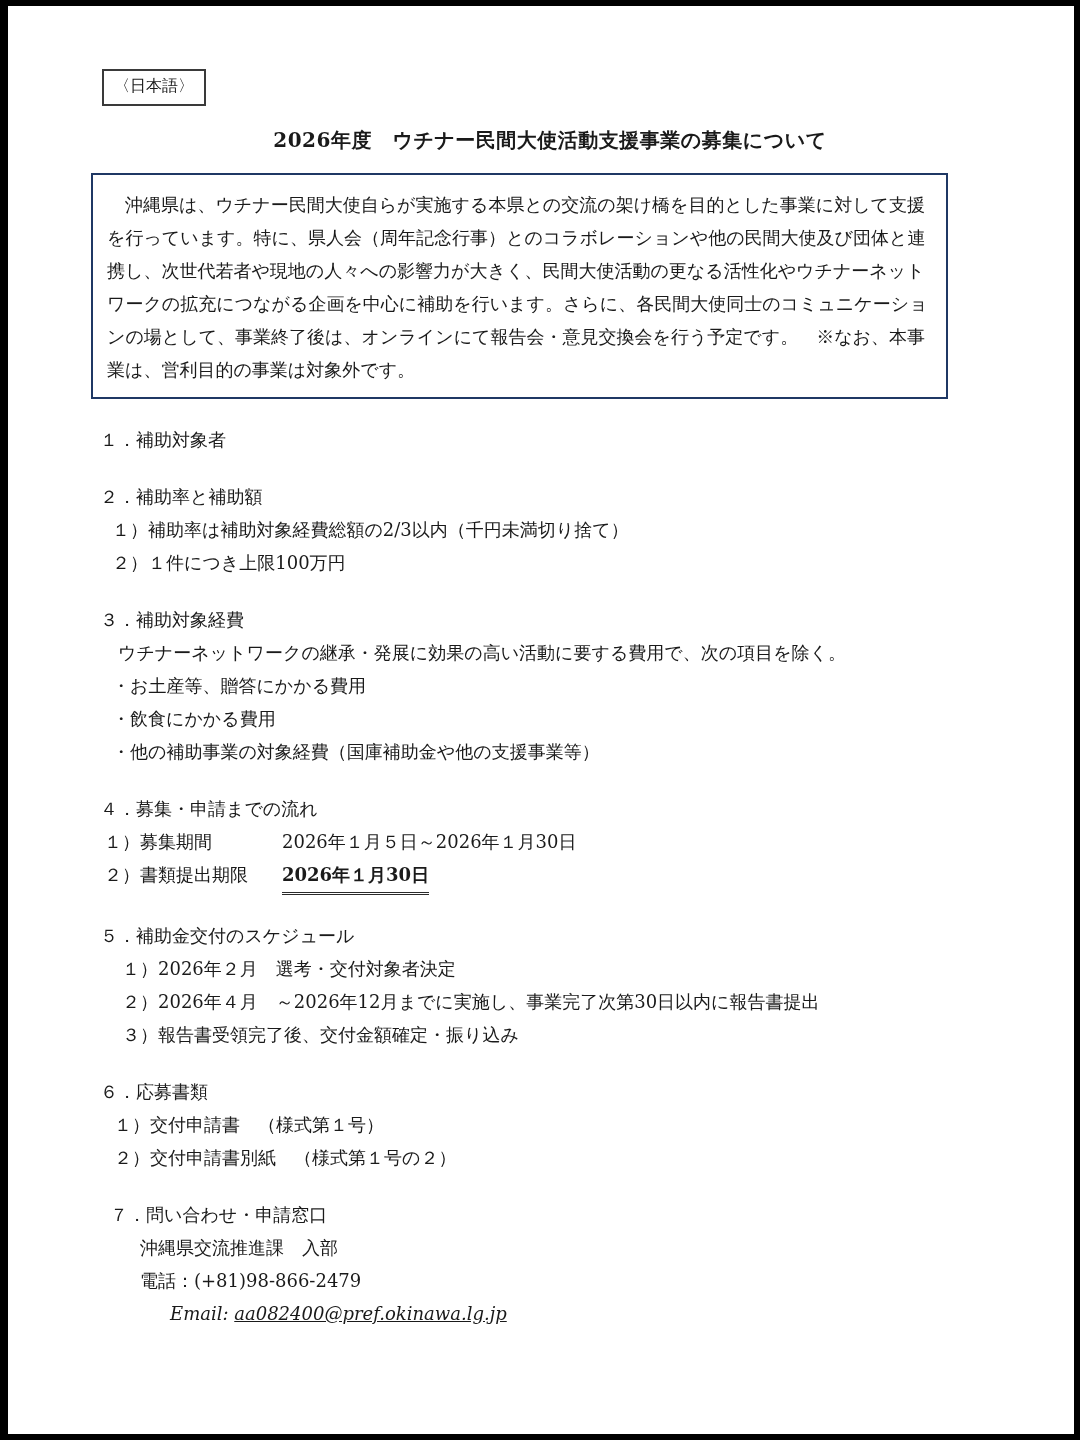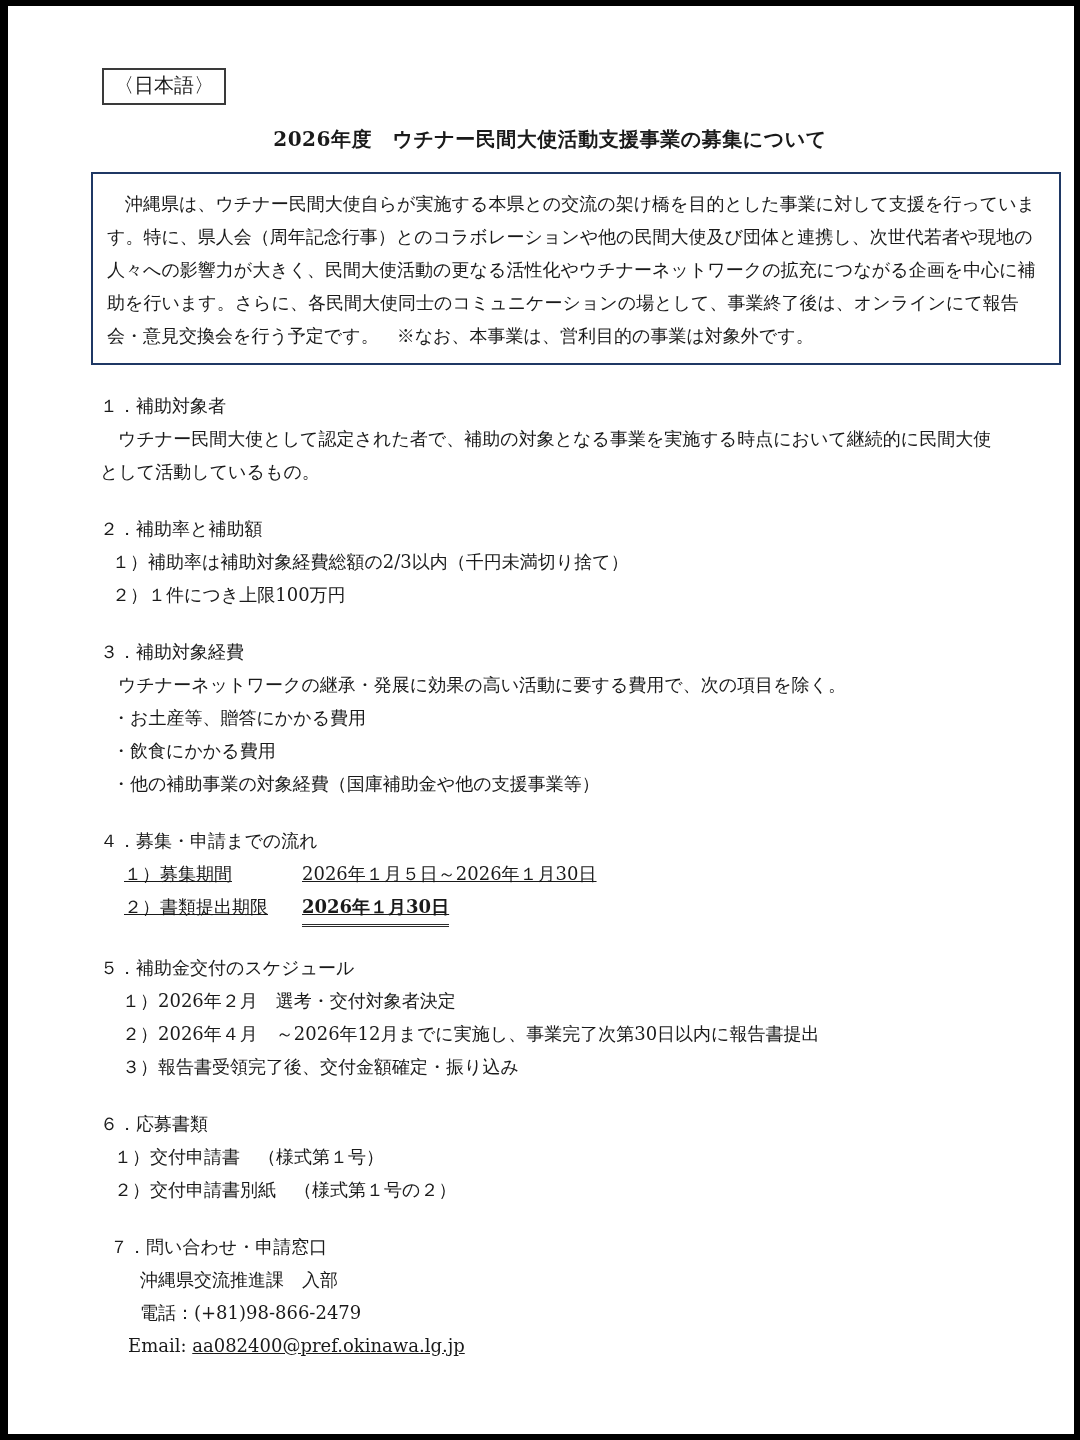--- a/index.html
+++ b/index.html
@@ -17,49 +17,49 @@
     padding:62px 70px 0 92px;
     font-size:18px;
     line-height:33px;
     width:900px;
   }
   p{margin:0;}
   .lang-box{
     display:inline-block;
     border:2px solid #3a3a3a;
     padding:1px 10px 4px 10px;
-    font-size:20px;
+    font-size:16px;
     line-height:28px;
     margin-left:2px;
     background:#fff;
   }
   .doc-title{
     text-align:center;
     font-size:20px;
     margin-top:18px;
     letter-spacing:0.5px;
     font-weight:bold;
   }
   .intro-box{
     box-sizing:border-box;
-    width:970px;
+    width:857px;
     margin-left:-9px;
     margin-top:16px;
     border:2px solid #1f3864;
     padding:13px 14px 11px 14px;
   }
   .sec{margin-top:24px;}
   .sec-head{margin:0;}
   .ind10{margin-left:10px;}
   .ind12{margin-left:12px;}
   .ind14{margin-left:14px;}
   .ind22{margin-left:22px;}
   .ind40{margin-left:40px;}
-  .ind46{margin-left:28px;}
-  .row{display:flex;margin-left:24px;text-decoration:underline;}
+  .ind46{margin-left:70px;font-style:italic;}
+  .row{display:flex;margin-left:4px;}
   .row-label{width:178px;flex:0 0 178px;}
   .deadline{
     font-weight:bold;
     border-bottom:3px double #2b2b2b;
     padding-bottom:1px;
   }
   .email-link{
     color:inherit;
     text-decoration:underline;
     cursor:pointer;
@@ -76,21 +76,20 @@
     </div>
 
     <div class="doc-title">2026年度　ウチナー民間大使活動支援事業の募集について</div>
 
     <div class="intro-box">
       <p>　沖縄県は、ウチナー民間大使自らが実施する本県との交流の架け橋を目的とした事業に対して支援を行っています。特に、県人会（周年記念行事）とのコラボレーションや他の民間大使及び団体と連携し、次世代若者や現地の人々への影響力が大きく、民間大使活動の更なる活性化やウチナーネットワークの拡充につながる企画を中心に補助を行います。さらに、各民間大使同士のコミュニケーションの場として、事業終了後は、オンラインにて報告会・意見交換会を行う予定です。　※なお、本事業は、営利目的の事業は対象外です。</p>
     </div>
 
     <div class="sec">
       <p class="sec-head">１．補助対象者</p>
-      <p>　ウチナー民間大使として認定された者で、補助の対象となる事業を実施する時点において継続的に民間大使として活動しているもの。</p>
     </div>
 
     <div class="sec">
       <p class="sec-head">２．補助率と補助額</p>
       <p class="ind12">１）補助率は補助対象経費総額の2/3以内（千円未満切り捨て）</p>
       <p class="ind12">２）１件につき上限100万円</p>
     </div>
 
     <div class="sec">
       <p class="sec-head">３．補助対象経費</p>

